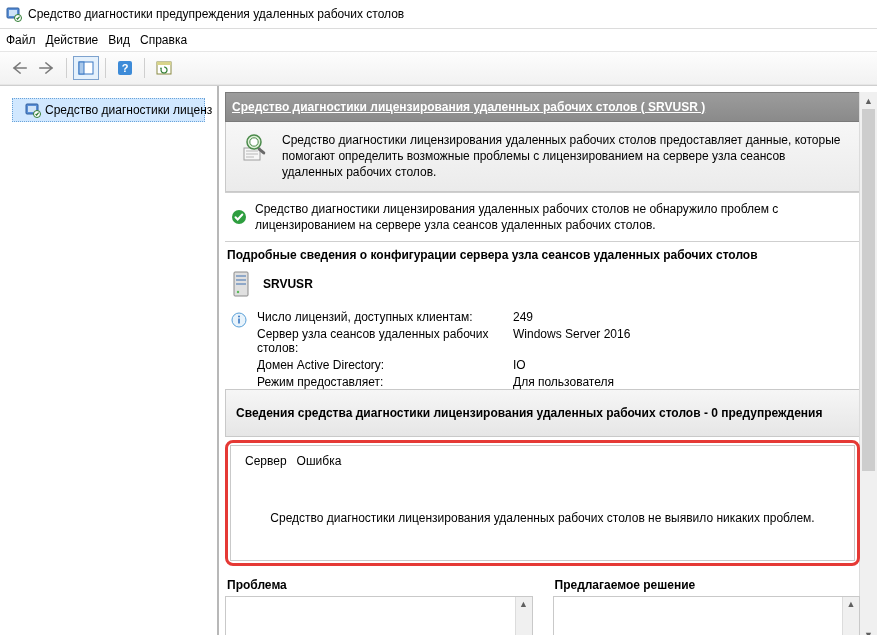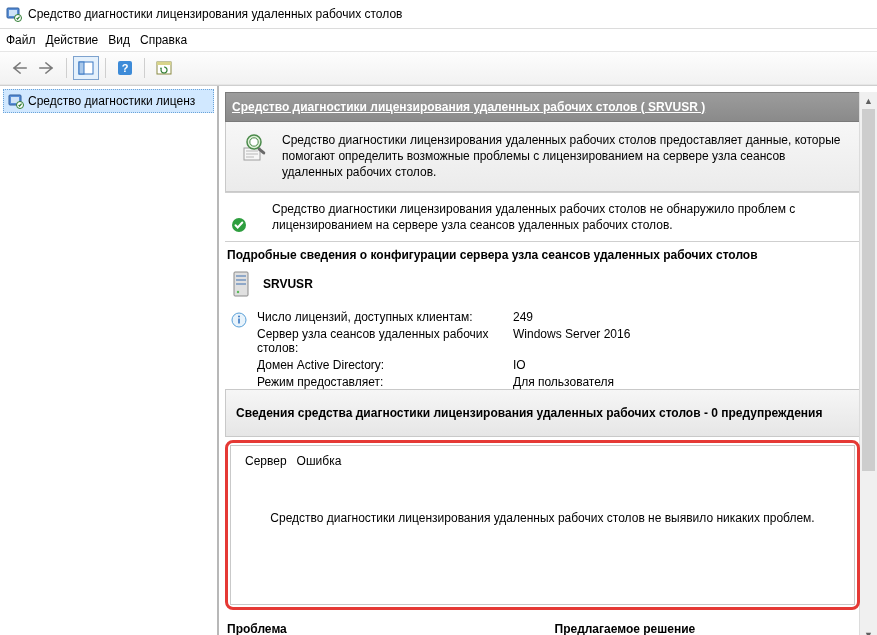--- a/index.html
+++ b/index.html
@@ -79,25 +79,25 @@
   .tree {
     width: 217px;
     min-width: 217px;
     border-right: 2px solid #b8b8b8;
     background: #fff;
     overflow: hidden;
   }
   .tree-item {
     display: flex;
     align-items: center;
-    padding: 3px 4px;
+    padding: 3px 12px;
     gap: 4px;
     background: #d1e8ff;
     border: 1px dotted #6aa3d8;
-    margin: 3px;
+    margin: 12px;
     white-space: nowrap;
   }
   .tree-item .tree-icon {
     width: 16px;
     height: 16px;
     display: inline-flex;
   }
   .main {
     flex: 1;
     overflow: hidden;
@@ -157,22 +157,22 @@
     display: flex;
     gap: 10px;
     align-items: flex-start;
   }
   .intro-text {
     flex: 1;
     line-height: 1.35;
   }
   .status-row {
     display: flex;
-    gap: 25px;
-    align-items: flex-end;
+    gap: 8px;
+    align-items: center;
     padding: 8px 0 8px 6px;
   }
   .status-text {
     flex: 1;
     line-height: 1.35;
   }
   .section-sep {
     height: 1px;
     background: #cfcfcf;
     margin: 0;
@@ -211,21 +211,21 @@
   .grid-band {
     background: linear-gradient(#f6f6f6, #e6e6e6);
     border: 1px solid #c9c9c9;
     padding: 16px 10px;
     font-weight: bold;
   }
   .diag-box {
     border: 3px solid #e53935;
     border-radius: 8px;
     margin-top: 3px;
-    height: 170px;
+    height: 126px;
     box-sizing: border-box;
     padding: 0;
     position: relative;
     overflow: hidden;
   }
   .diag-inner {
     border: 1px solid #c9c9c9;
     margin: 2px;
     height: calc(100% - 4px);
     box-sizing: border-box;
@@ -278,21 +278,21 @@
 
 <div class="title-bar">
   <span class="app-icon">
     <svg width="16" height="16" viewBox="0 0 16 16">
       <rect x="1" y="2" width="12" height="10" rx="1" fill="#5a8fd6" stroke="#2f5e9e"></rect>
       <rect x="3" y="4" width="8" height="6" fill="#cfe3f8"></rect>
       <circle cx="12" cy="12" r="3.5" fill="#fff" stroke="#2f7d32"></circle>
       <path d="M10.6 12l1 1 2-2.4" stroke="#2f7d32" stroke-width="1.2" fill="none"></path>
     </svg>
   </span>
-  <span class="title-text">Средство диагностики лицензирования удаленных рабочих столов</span>
+  <span class="title-text">Средство диагностики предупреждения удаленных рабочих столов</span>
 </div>
 
 <div class="menu-bar">
   <span>Файл</span>
   <span>Действие</span>
   <span>Вид</span>
   <span>Справка</span>
 </div>
 
 <div class="tool-bar">

